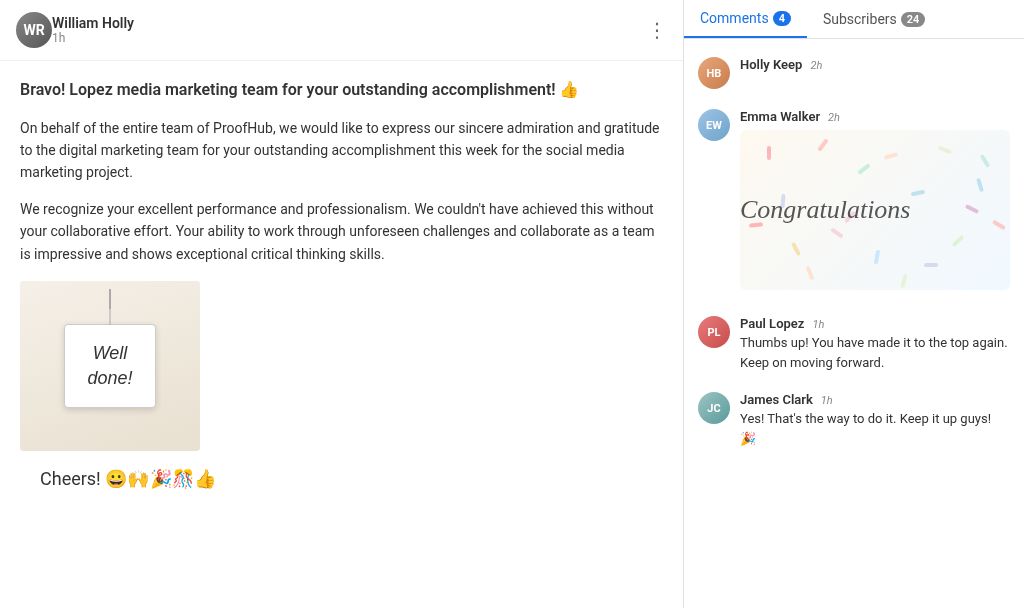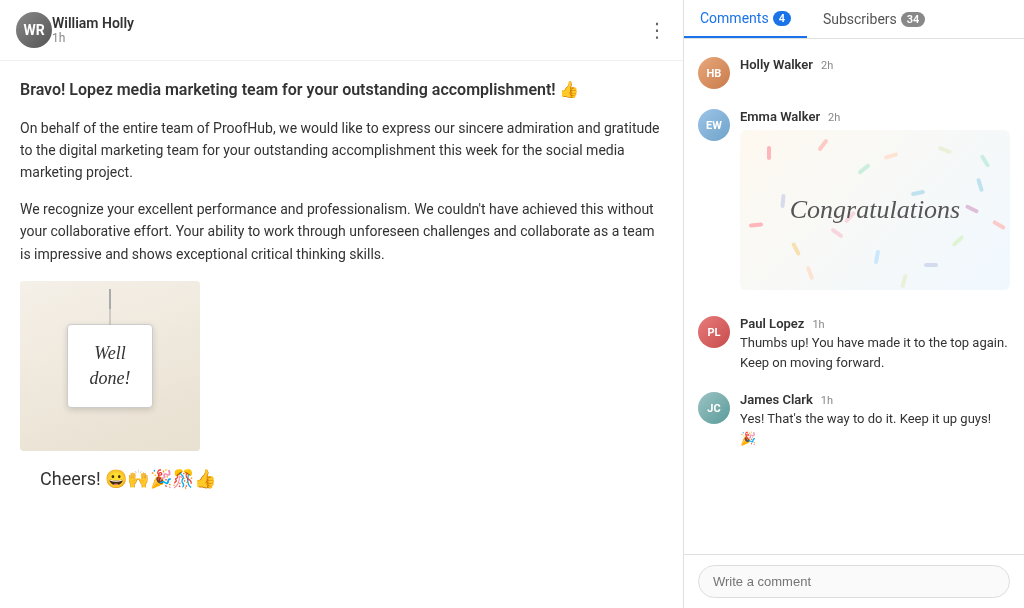--- a/index.html
+++ b/index.html
@@ -15,41 +15,41 @@
     .post-time { font-size: 12px; color: #888; }
     .more-icon { color: #666; font-size: 20px; cursor: pointer; }
 
     .post-content { padding: 16px 20px; line-height: 1.6; }
     .post-title { font-size: 16px; font-weight: 600; margin-bottom: 14px; }
     .post-body p { margin-bottom: 14px; font-size: 14px; color: #333; }
     .post-image { margin: 16px 0 0 0; }
     .post-image .well-done-img { width: 180px; height: 170px; background: #f0ede8; border-radius: 4px; display: flex; align-items: center; justify-content: center; position: relative; overflow: hidden; }
     .well-done-sign { background: white; border: 1px solid #ccc; border-radius: 4px; padding: 16px 22px; text-align: center; box-shadow: 0 2px 6px rgba(0,0,0,0.15); position: relative; }
     .well-done-sign::before { content: ''; position: absolute; top: -18px; left: 50%; transform: translateX(-50%); width: 1px; height: 18px; background: #aaa; }
-    .well-done-text { font-family: Liberation Serif, serif; font-size: 18px; line-height: 1.4; color: #333; font-style: italic; }
+    .well-done-text { font-family: Liberation Sans, sans-serif; font-size: 18px; line-height: 1.4; color: #333; font-style: italic; }
     .post-footer { padding: 0 20px 16px; font-size: 18px; }
 
     
     .right-panel { width: 340px; flex-shrink: 0; display: flex; flex-direction: column; }
     .tabs-header { display: flex; border-bottom: 1px solid #e0e0e0; }
     .tab { padding: 10px 16px; font-size: 14px; cursor: pointer; color: #555; position: relative; display: flex; align-items: center; gap: 4px; }
     .tab.active { color: #1a73e8; border-bottom: 2px solid #1a73e8; }
     .tab-badge { background: #1a73e8; color: white; border-radius: 10px; font-size: 11px; padding: 1px 6px; font-weight: 600; }
     .tab-badge.grey { background: #888; }
 
     .comments-list { flex: 1; overflow-y: auto; padding: 8px 0; }
     .comment-item { display: flex; gap: 10px; padding: 10px 14px; }
     .comment-avatar { width: 32px; height: 32px; border-radius: 50%; flex-shrink: 0; overflow: hidden; }
     .comment-body { flex: 1; }
     .comment-header { display: flex; align-items: baseline; gap: 8px; margin-bottom: 2px; }
     .comment-author { font-weight: 600; font-size: 13px; }
-    .comment-time { font-size: 11px; color: #888; }
+    .comment-time { font-size: 11px; color: #888; font-style: italic; }
     .comment-text { font-size: 13px; color: #333; line-height: 1.5; }
 
-    .congrats-image { margin: 6px 0; border-radius: 6px; overflow: hidden; width: 100%; height: 160px; background: linear-gradient(135deg, #fef9f0, #f0f8ff); display: flex; align-items: center; justify-content: center; position: relative; }
+    .congrats-image { margin: 6px 0; border-radius: 6px; overflow: hidden; width: 100%; height: 160px; background: linear-gradient(135deg, #fef9f0, #f0f8ff); display: flex; align-items: center; justify-content: flex-start; position: relative; }
     .congrats-text-img { font-family: 'Georgia', cursive; font-size: 26px; color: #555; font-style: italic; z-index: 2; }
     .confetti { position: absolute; top: 0; left: 0; right: 0; bottom: 0; }
     .confetti-piece { position: absolute; width: 4px; height: 14px; border-radius: 2px; opacity: 0.7; }
 
     .comment-input-area { padding: 10px 14px; border-top: 1px solid #e0e0e0; }
     .comment-input { width: 100%; border: 1px solid #ddd; border-radius: 20px; padding: 8px 14px; font-size: 13px; color: #aaa; outline: none; background: #fafafa; }
 
     
     .av-holly { background: linear-gradient(135deg, #e8a87c, #c97b4b); }
     .av-emma { background: linear-gradient(135deg, #9dc4e8, #6fa3c8); }
@@ -94,31 +94,31 @@
 </div>
 
 <div class="right-panel">
   <div class="tabs-header">
     <div class="tab active">
       <span>Comments</span>
       <span class="tab-badge">4</span>
     </div>
     <div class="tab">
       <span>Subscribers</span>
-      <span class="tab-badge grey">34</span>
+      <span class="tab-badge grey">24</span>
     </div>
   </div>
 
   <div class="comments-list" id="comments-list">
 
   <div class="comment-item">
         <div class="comment-avatar av-holly" style="display: flex; align-items: center; justify-content: center; color: white; font-size: 11px; font-weight: bold;">HB</div>
         <div class="comment-body">
           <div class="comment-header">
-            <span class="comment-author">Holly Walker</span>
+            <span class="comment-author">Holly Keep</span>
             <span class="comment-time">2h</span>
           </div>
         </div>
       </div>
       <div class="comment-item">
         <div class="comment-avatar av-emma" style="display: flex; align-items: center; justify-content: center; color: white; font-size: 11px; font-weight: bold;">EW</div>
         <div class="comment-body">
           <div class="comment-header">
             <span class="comment-author">Emma Walker</span>
             <span class="comment-time">2h</span>
@@ -165,16 +165,13 @@
         <div class="comment-body">
           <div class="comment-header">
             <span class="comment-author">James Clark</span>
             <span class="comment-time">1h</span>
           </div>
           <div class="comment-text">Yes! That's the way to do it. Keep it up guys! 🎉</div>
         </div>
       </div>
     </div>
 
-  <div class="comment-input-area">
-    <input class="comment-input" type="text" placeholder="Write a comment" style="">
-  </div>
 </div>
 
 </body></html>

